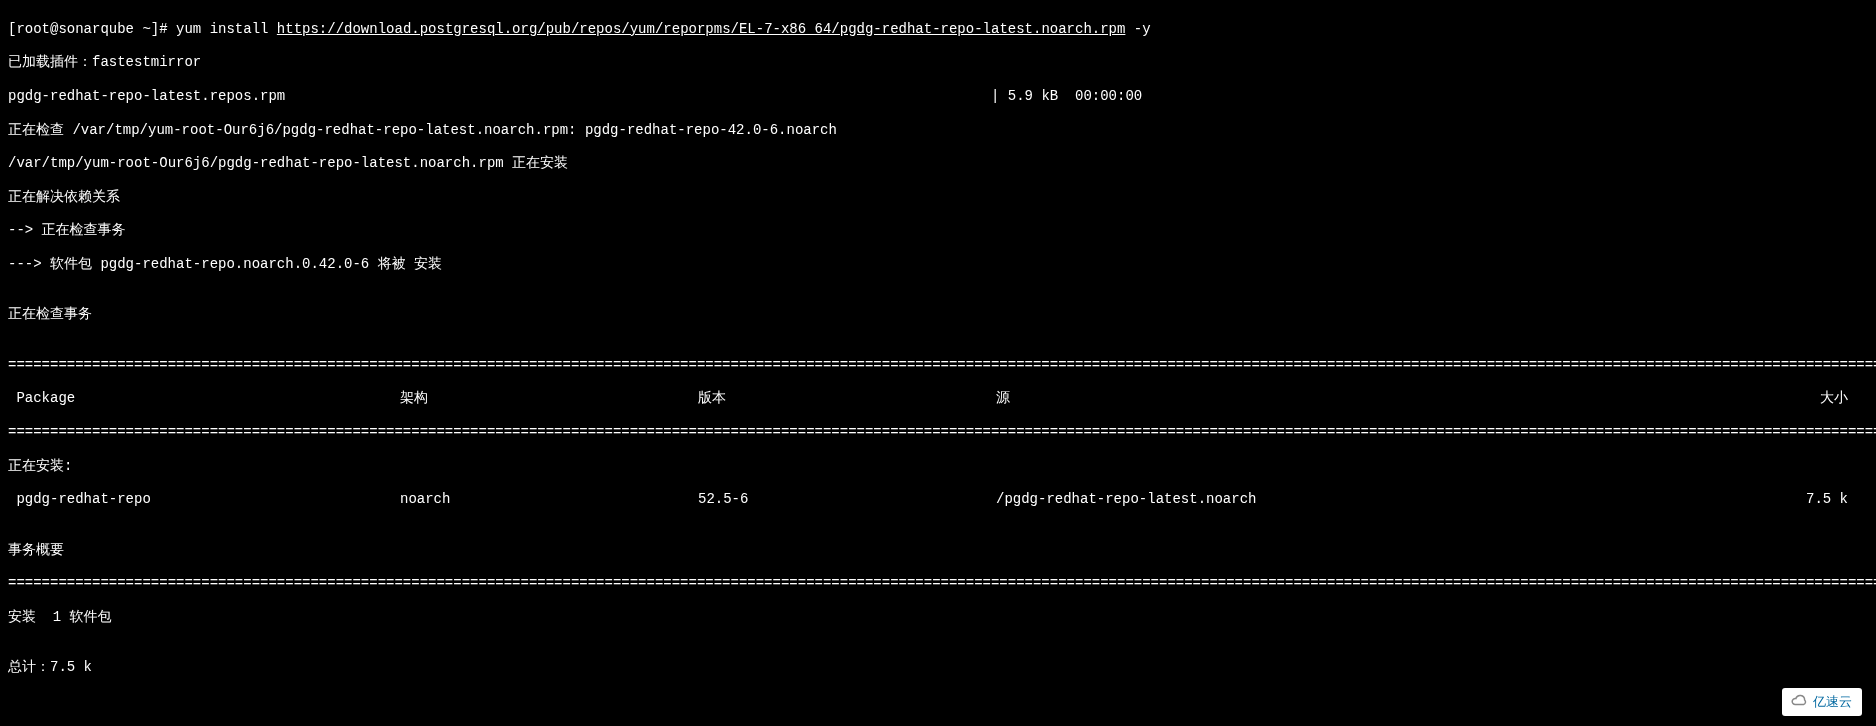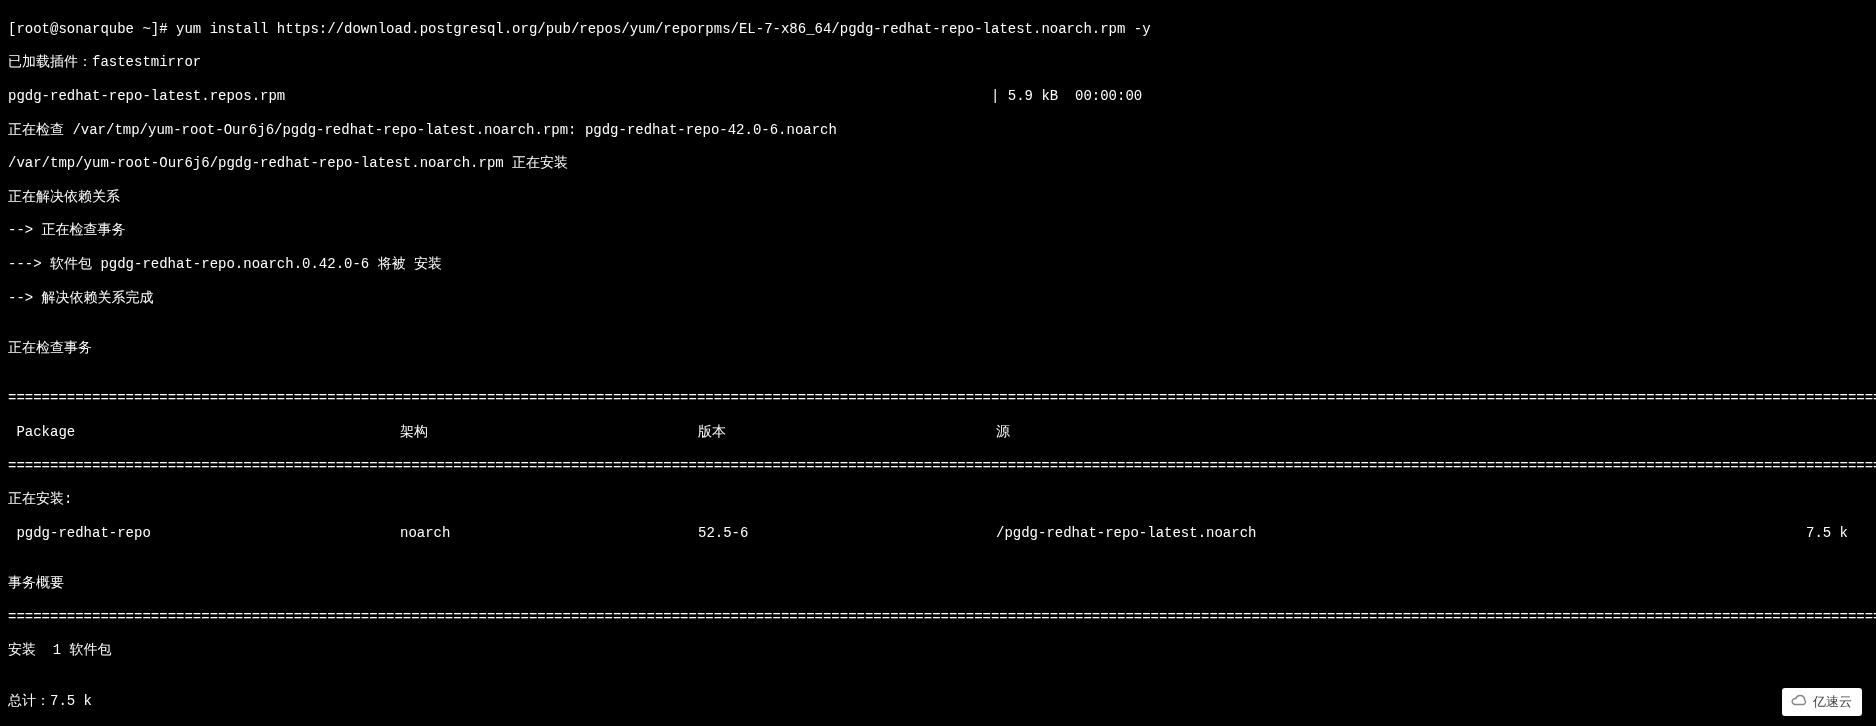--- a/index.html
+++ b/index.html
@@ -1,48 +1,47 @@
 <!DOCTYPE html>
 <html><head>
 <meta charset="utf-8">
 <style>
   html,body{margin:0;padding:0;background:#000;color:#fff;font-family:Consolas,"Courier New",monospace;font-size:14px;line-height:1.2;width:1876px;height:726px;overflow:hidden}
   .term{white-space:pre;padding:4px 8px;position:relative}
-  .underline{}
+  .underline{text-decoration:underline}
   .divider{color:#fff;letter-spacing:0}
   .hdr{display:flex}
   .col-pkg{width:392px}
   .col-arch{width:298px}
   .col-ver{width:298px}
   .col-src{width:520px}
   .col-size{flex:1;text-align:right;padding-right:20px}
   .rpmline{display:flex}
   .rpmname{flex:0 0 auto}
   .rpmstat{flex:1;text-align:center;padding-right:20px}
-  .watermark{position:absolute;right:14px;bottom:10px;background:#fff;color:#404040;font-family:sans-serif;font-size:13px;padding:3px 10px 3px 8px;border-radius:3px;display:flex;align-items:center;gap:5px;box-shadow:0 0 2px rgba(0,0,0,.3)}
+  .watermark{position:absolute;right:14px;bottom:10px;background:#fff;color:#0369a1;font-family:sans-serif;font-size:13px;padding:3px 10px 3px 8px;border-radius:3px;display:flex;align-items:center;gap:5px;box-shadow:0 0 2px rgba(0,0,0,.3)}
   .watermark svg{width:18px;height:18px}
 </style>
 </head>
 <body>
 
 <div class="term">
 <div><span>[root@sonarqube ~]# </span><span>yum install </span><span class="underline">https://download.postgresql.org/pub/repos/yum/reporpms/EL-7-x86_64/pgdg-redhat-repo-latest.noarch.rpm</span><span> -y</span></div>
 <div>已加载插件：fastestmirror</div>
 <div class="rpmline"><span class="rpmname">pgdg-redhat-repo-latest.repos.rpm</span><span class="rpmstat">| 5.9 kB  00:00:00</span></div>
 <div>正在检查 /var/tmp/yum-root-Our6j6/pgdg-redhat-repo-latest.noarch.rpm: pgdg-redhat-repo-42.0-6.noarch</div>
 <div>/var/tmp/yum-root-Our6j6/pgdg-redhat-repo-latest.noarch.rpm 正在安装</div>
 <div>正在解决依赖关系</div>
 <div>--&gt; 正在检查事务</div>
 <div>---&gt; 软件包 pgdg-redhat-repo.noarch.0.42.0-6 将被 安装</div>
-<div>--&gt; 解决依赖关系完成</div>
 <div></div>
 <div>正在检查事务</div>
 <div></div>
 <div id="div1" class="divider">==================================================================================================================================================================================================================================================</div>
-<div class="hdr"><span class="col-pkg"> Package</span><span class="col-arch">架构</span><span class="col-ver">版本</span><span class="col-src">源</span></div>
+<div class="hdr"><span class="col-pkg"> Package</span><span class="col-arch">架构</span><span class="col-ver">版本</span><span class="col-src">源</span><span class="col-size">大小</span></div>
 <div id="div2" class="divider">==================================================================================================================================================================================================================================================</div>
 <div>正在安装:</div>
 <div class="hdr"><span class="col-pkg"> pgdg-redhat-repo</span><span class="col-arch">noarch</span><span class="col-ver">52.5-6</span><span class="col-src">/pgdg-redhat-repo-latest.noarch</span><span class="col-size">7.5 k</span></div>
 <div></div>
 <div>事务概要</div>
 <div id="div3" class="divider">==================================================================================================================================================================================================================================================</div>
 <div>安装  1 软件包</div>
 <div></div>
 <div>总计：7.5 k</div>
 

